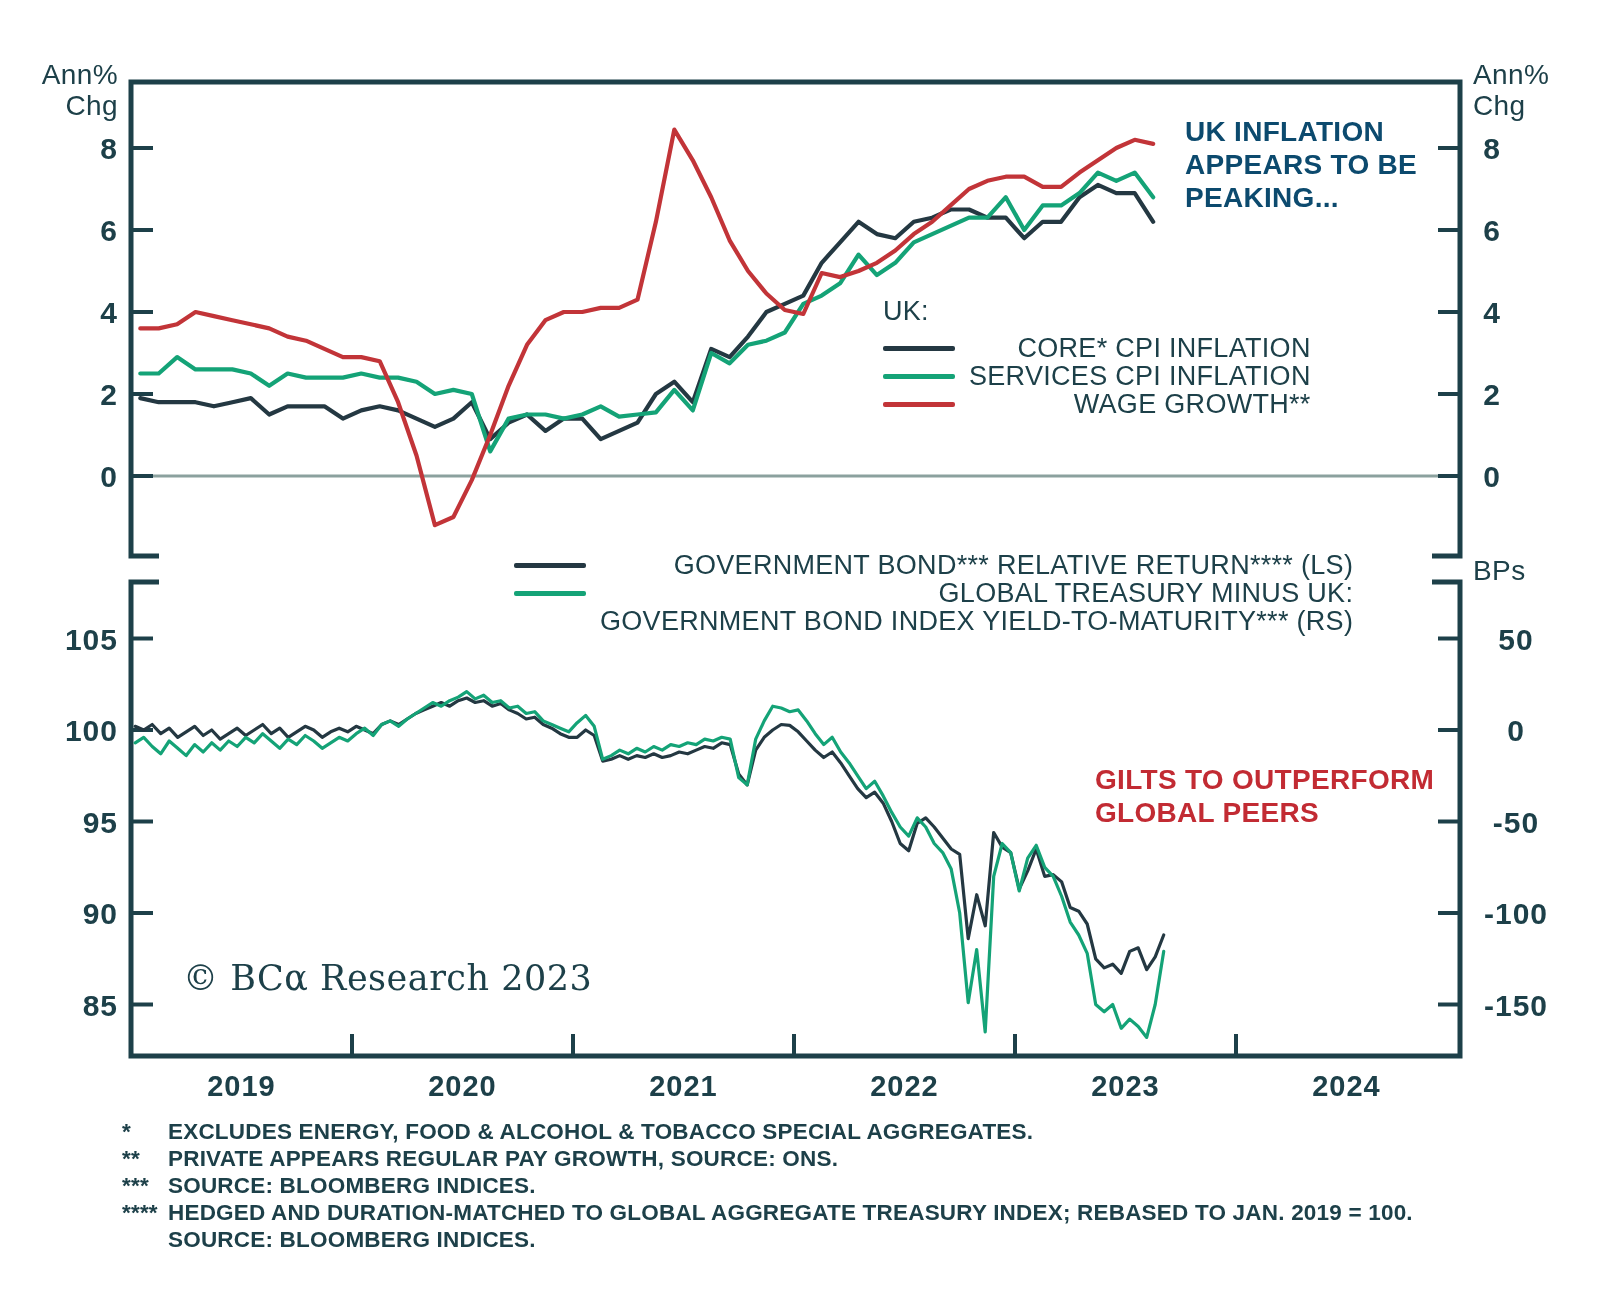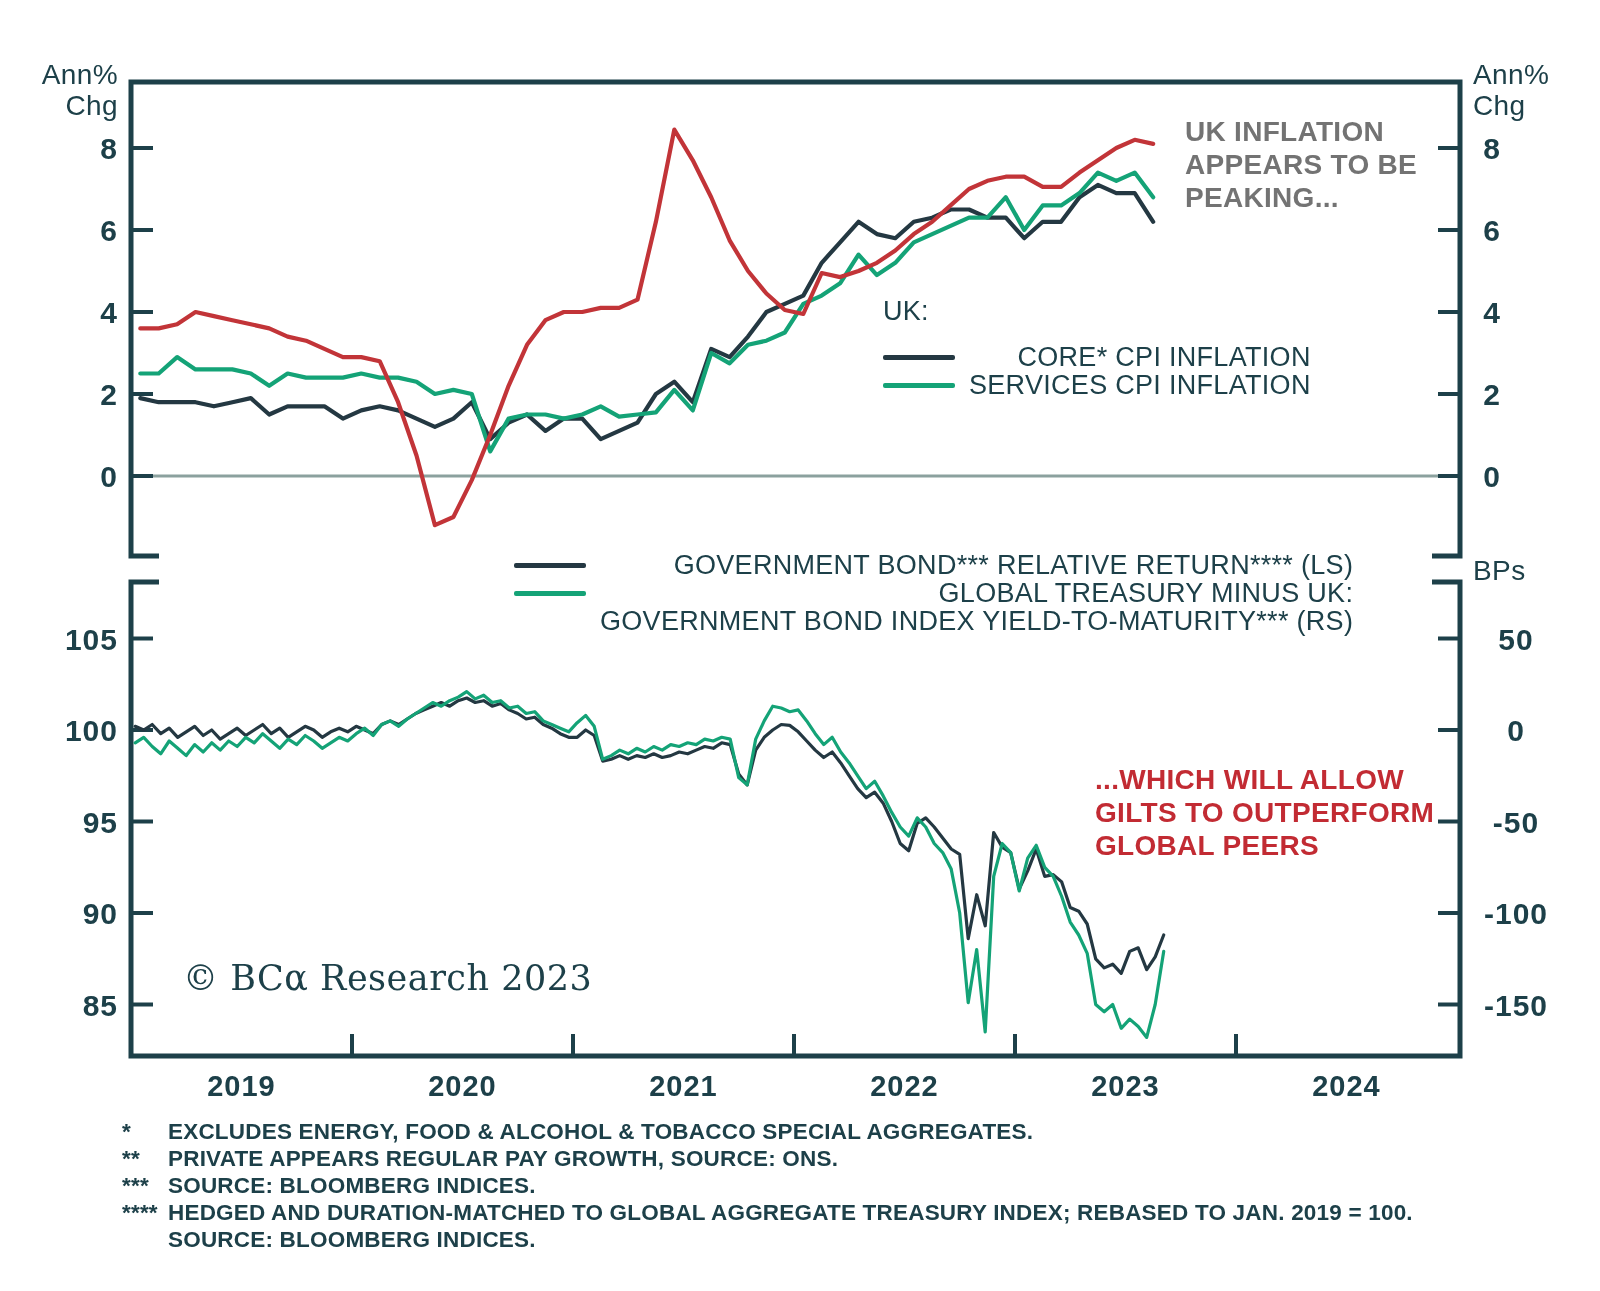--- a/index.html
+++ b/index.html
@@ -2,21 +2,21 @@
 <html><head>
 <meta charset="utf-8">
 <style>
   html,body{margin:0;padding:0;background:#ffffff;}
   .stage{position:relative;width:1600px;height:1291px;background:#ffffff;
          font-family:"Liberation Sans",sans-serif;color:#1d4049;overflow:hidden;}
   .stage svg{position:absolute;left:0;top:0;}
   .lbl{position:absolute;font-weight:normal;}
   .axis-caption{font-size:28px;line-height:31px;letter-spacing:.4px;}
   .legend{font-size:27px;letter-spacing:.3px;}
-  .legend-heading{margin-bottom:16px;}
+  .legend-heading{margin-bottom:7px;}
   .legend-row{display:flex;align-items:center;height:28px;white-space:nowrap;justify-content:space-between;}
   .swatch{display:inline-block;width:72px;height:5px;border-radius:2px;margin-right:14px;flex:0 0 72px;}
   .swatch-spacer{display:inline-block;width:86px;flex:0 0 86px;}
   .annotation{position:absolute;font-weight:bold;font-size:28px;line-height:33px;letter-spacing:.3px;white-space:nowrap;}
   .watermark{position:absolute;font-family:"DejaVu Serif",serif;font-weight:normal;font-size:35px;letter-spacing:.5px;}
   .footnotes{position:absolute;font-size:22.5px;line-height:27px;font-weight:bold;letter-spacing:.2px;white-space:nowrap;}
   .fn-row{display:flex;}
   .fn-marker{width:46px;flex:0 0 46px;}
 </style>
 </head>
@@ -101,23 +101,27 @@
   <div class="lbl legend" style="left:883px;top:296px">
     <div class="legend-heading">UK:</div>
     <div class="legend-row">
       <span class="swatch" style="background: rgb(36, 56, 66);"></span>
       <span>CORE* CPI INFLATION</span>
     </div>
     <div class="legend-row">
       <span class="swatch" style="background: rgb(20, 163, 119);"></span>
       <span>SERVICES CPI INFLATION</span>
     </div>
+    <div class="legend-row">
+      <span class="swatch" style="background: rgb(194, 52, 56);"></span>
+      <span>WAGE GROWTH**</span>
+    </div>
   </div>
 
-  <div class="annotation" style="left:1185px;top:115px;color:#737373">
+  <div class="annotation" style="left:1185px;top:115px;color:#0c4a6e">
     <div>UK INFLATION</div>
     <div>APPEARS TO BE</div>
     <div>PEAKING...</div>
   </div>
 
   <div class="lbl legend" style="left:514px;top:551px">
     <div class="legend-row">
       <span class="swatch" style="background: rgb(36, 56, 66);"></span>
       <span>GOVERNMENT BOND*** RELATIVE RETURN**** (LS)</span>
     </div>
@@ -125,21 +129,20 @@
       <span class="swatch" style="background: rgb(20, 163, 119);"></span>
       <span>GLOBAL TREASURY MINUS UK:</span>
     </div>
     <div class="legend-row">
       <span class="swatch-spacer"></span>
       <span>GOVERNMENT BOND INDEX YIELD-TO-MATURITY*** (RS)</span>
     </div>
   </div>
 
   <div class="annotation" style="left:1095px;top:763px;color:#c22b33">
-    <div>...WHICH WILL ALLOW</div>
     <div>GILTS TO OUTPERFORM</div>
     <div>GLOBAL PEERS</div>
   </div>
 
   <div class="watermark" style="left:183px;top:958px">© BCα Research 2023</div>
 
   <div class="footnotes" style="left:122px;top:1118px">
     <div class="fn-row">
       <span class="fn-marker">*</span>
       <span>EXCLUDES ENERGY, FOOD &amp; ALCOHOL &amp; TOBACCO SPECIAL AGGREGATES.</span>

